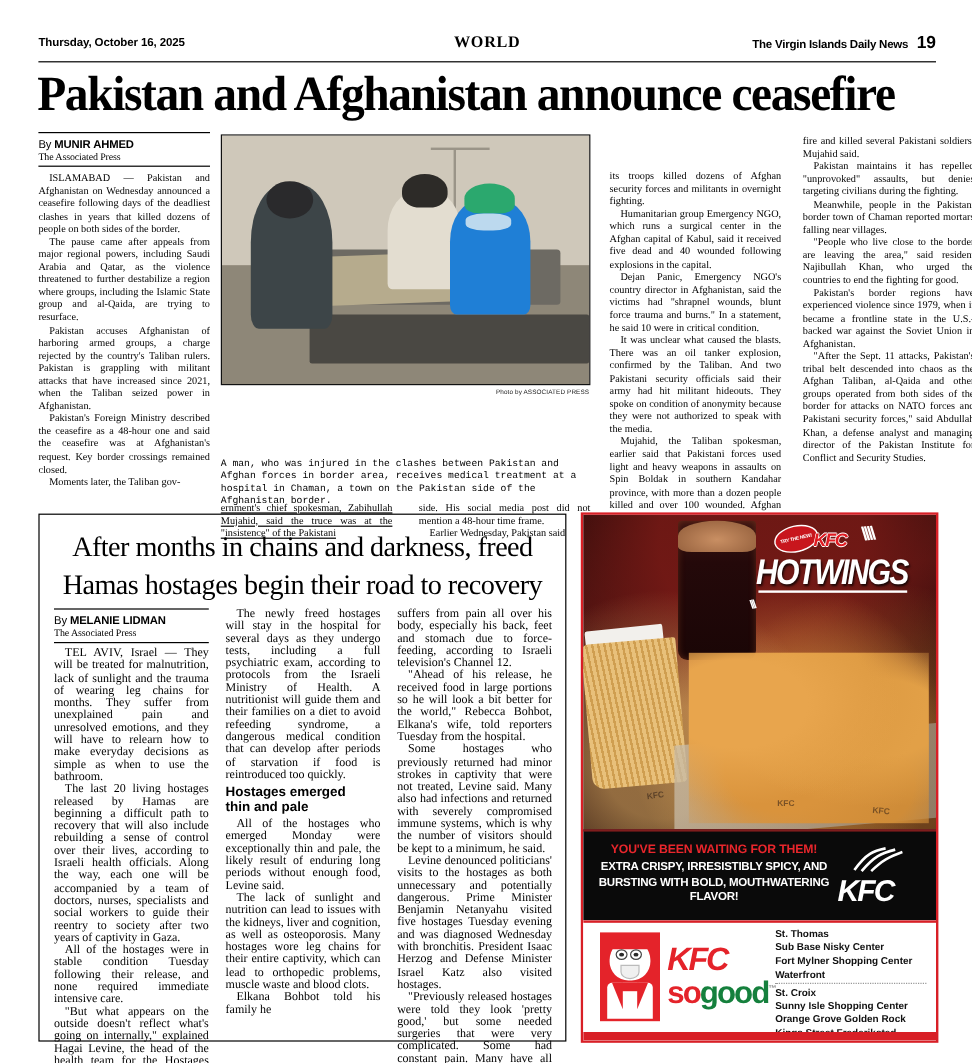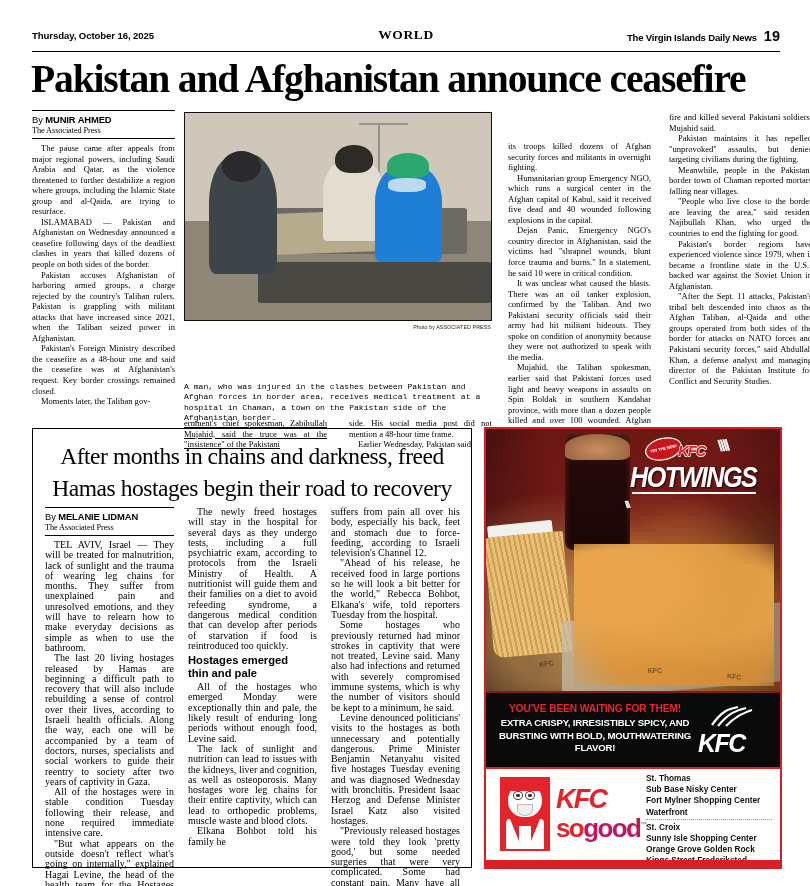--- a/index.html
+++ b/index.html
@@ -327,21 +327,21 @@
   }
   .kfc-sogood .l1 {
     font-family:"Liberation Sans", sans-serif; font-size:27px; font-weight:bold;
     font-style:italic; color:#e4232a; letter-spacing:-1.8px; line-height:25px;
   }
   .kfc-sogood .l2 {
     font-family:"Liberation Sans", sans-serif; font-size:26px; font-weight:bold;
     letter-spacing:-1.6px; line-height:26px;
   }
   .kfc-sogood .l2 .so { color:#e4232a; }
-  .kfc-sogood .l2 .good { color:#be185d; }
+  .kfc-sogood .l2 .good { color:#15803d; }
   .kfc-sogood .tm { font-size:7px; vertical-align:super; color:#888; }
 
   .ad-locs {
     position:absolute; left:160px; top:4px; width:126px;
     font-family:"Liberation Sans", sans-serif;
     font-size: 8.3px; font-weight:bold; line-height:11.2px; color:#111;
   }
   .ad-locs .divider { border-top:1px dotted #999; margin:1.5px 0 1.5px 0; }
 
   .ad-bottom-bar {
@@ -367,22 +367,22 @@
   <div class="story1">
 
     <div class="s1-col1">
       <div class="byline-box">
         <div class="byline-rule-top"></div>
         <div class="byline-name"><span class="by">By </span><span>MUNIR AHMED</span></div>
         <div class="byline-org">The Associated Press</div>
         <div class="byline-rule-bot"></div>
       </div>
       <div class="col-text">
+        <p>ISLAMABAD — Pakistan and Afghanistan on Wednesday announced a ceasefire following days of the deadliest clashes in years that killed dozens of people on both sides of the border.</p>
         <p>The pause came after appeals from major regional powers, including Saudi Arabia and Qatar, as the violence threatened to further destabilize a region where groups, including the Islamic State group and al-Qaida, are trying to resurface.</p>
-        <p>ISLAMABAD — Pakistan and Afghanistan on Wednesday announced a ceasefire following days of the deadliest clashes in years that killed dozens of people on both sides of the border.</p>
         <p>Pakistan accuses Afghanistan of harboring armed groups, a charge rejected by the country's Taliban rulers. Pakistan is grappling with militant attacks that have increased since 2021, when the Taliban seized power in Afghanistan.</p>
         <p>Pakistan's Foreign Ministry described the ceasefire as a 48-hour one and said the ceasefire was at Afghanistan's request. Key border crossings remained closed.</p>
         <p>Moments later, the Taliban gov-</p>
       </div>
     </div>
 
     <div class="s1-photo-wrap">
       <div class="photo">
         <div class="pwall"></div>
         <div class="pwall2"></div>

